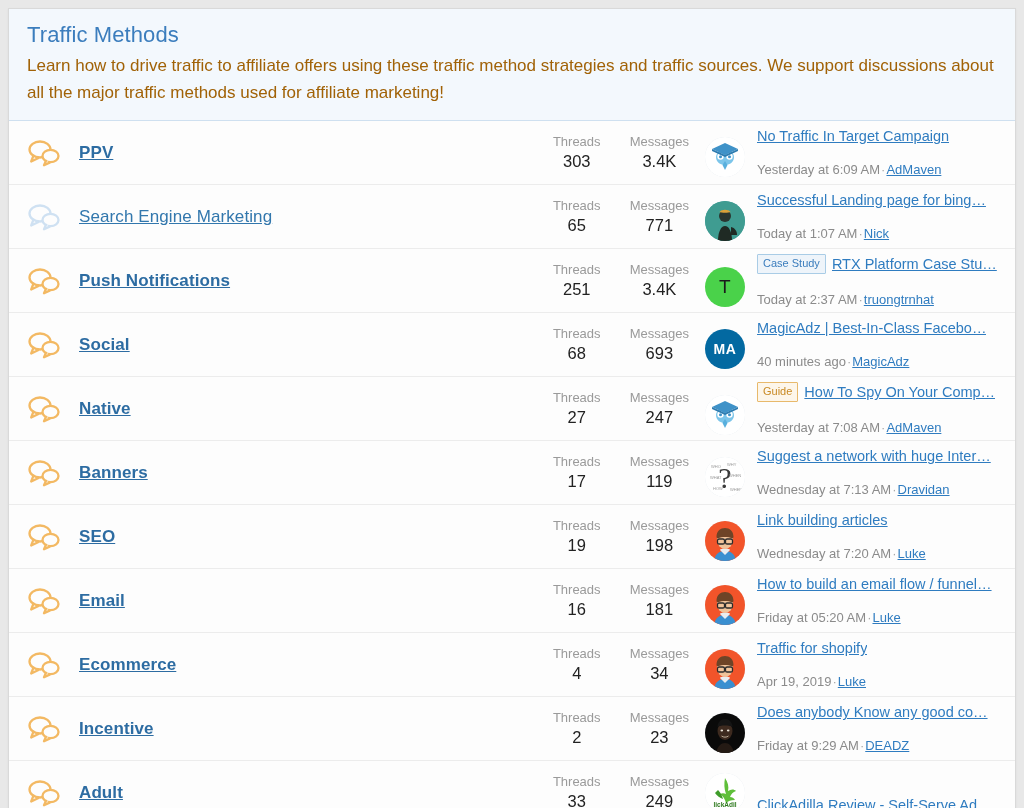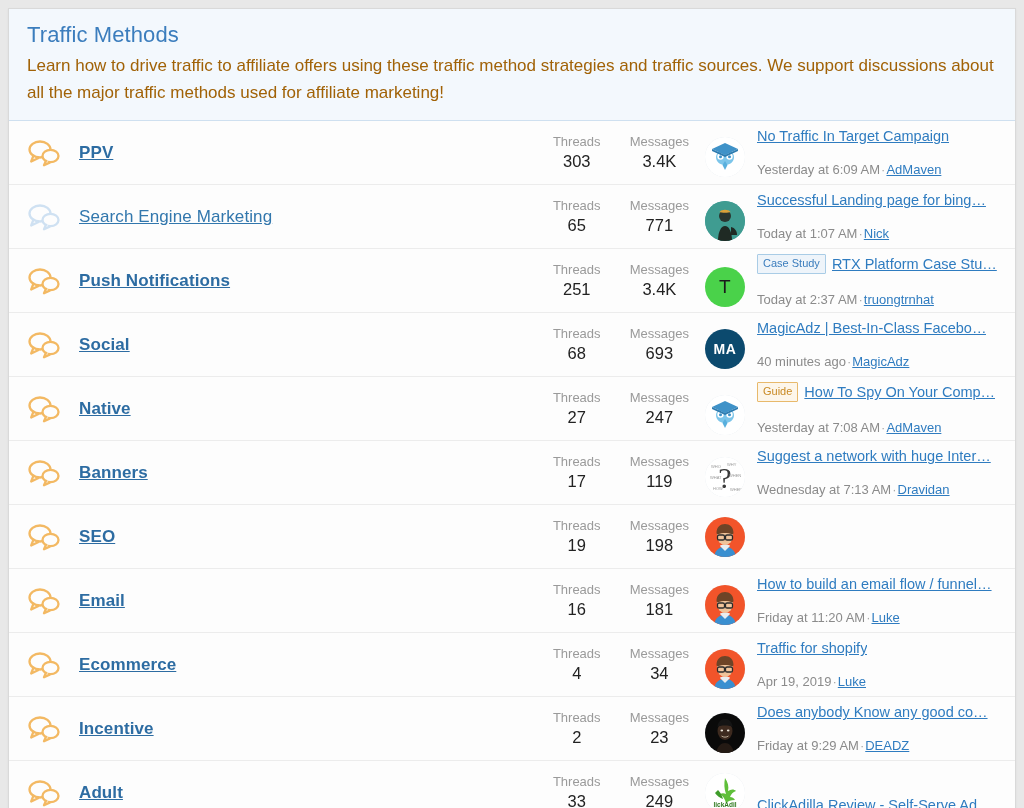--- a/index.html
+++ b/index.html
@@ -307,21 +307,21 @@
               <div class="stat-label">Threads</div>
               <div class="stat-value">68</div>
             </div>
             <div class="stat">
               <div class="stat-label">Messages</div>
               <div class="stat-value">693</div>
             </div>
           </div>
           <div class="node-last">
             <div class="avatar">
-              <div class="av-inner" style="background:#0c4a6e">
+              <div class="av-inner" style="background:#0369a1">
                 <div class="av-text">MA</div>
               </div>
             </div>
             <div class="last-body">
               <div class="last-title-line">
                 <a class="last-title" href="#">MagicAdz | Best-In-Class Facebo…</a>
               </div>
               <div class="last-meta"><span>40 minutes ago</span><span class="sep">·</span><a class="last-user" href="#">MagicAdz</a></div>
             </div>
           </div>
@@ -438,20 +438,26 @@
                 <rect width="40" height="40" fill="#f2542a"></rect>
                 <path d="M9 40c1-7 5-10 11-10s10 3 11 10z" fill="#3a8fd0"></path>
                 <path d="M15 29c0-2 10-2 10 0l-5 5z" fill="#e8edf1"></path>
                 <ellipse cx="20" cy="19" rx="8" ry="9" fill="#f0c39a"></ellipse>
                 <path d="M11.5 16c0-6 4-9 8.5-9s8.5 3 8.5 9c0 1-1 1.5-2 1-3-1.5-10-1.5-13 0-1 .5-2 0-2-1z" fill="#6e4427"></path>
                 <rect x="12.5" y="18" width="7" height="5" rx="1.6" fill="none" stroke="#2b2b2b" stroke-width="1.3"></rect>
                 <rect x="20.5" y="18" width="7" height="5" rx="1.6" fill="none" stroke="#2b2b2b" stroke-width="1.3"></rect>
                 <line x1="19.5" y1="20" x2="20.5" y2="20" stroke="#2b2b2b" stroke-width="1.3"></line>
               </svg>
             </div>
+            <div class="last-body">
+              <div class="last-title-line">
+                <a class="last-title" href="#">Link building articles</a>
+              </div>
+              <div class="last-meta"><span>Wednesday at 7:20 AM</span><span class="sep">·</span><a class="last-user" href="#">Luke</a></div>
+            </div>
           </div>
         </div>
         <div class="node-row">
           <div class="node-icon">
             <svg width="34" height="30" viewBox="0 0 34 30" aria-hidden="true">
               <ellipse cx="13" cy="11.5" rx="10.5" ry="8" fill="none" stroke="#f3b963" stroke-width="2.3"></ellipse>
               <path d="M6.5 17.5 L4.2 23.5 L11 20.2" fill="none" stroke="#f3b963" stroke-width="2.3" stroke-linejoin="round" stroke-linecap="round"></path>
               <ellipse cx="23.5" cy="18" rx="8" ry="6.2" fill="#fdfdfd" stroke="#f3b963" stroke-width="2.3"></ellipse>
               <path d="M19 22.8 L17 27.3 L22.6 24.6" fill="#fdfdfd" stroke="#f3b963" stroke-width="2.3" stroke-linejoin="round" stroke-linecap="round"></path>
             </svg>
@@ -477,21 +483,21 @@
                 <path d="M11.5 16c0-6 4-9 8.5-9s8.5 3 8.5 9c0 1-1 1.5-2 1-3-1.5-10-1.5-13 0-1 .5-2 0-2-1z" fill="#6e4427"></path>
                 <rect x="12.5" y="18" width="7" height="5" rx="1.6" fill="none" stroke="#2b2b2b" stroke-width="1.3"></rect>
                 <rect x="20.5" y="18" width="7" height="5" rx="1.6" fill="none" stroke="#2b2b2b" stroke-width="1.3"></rect>
                 <line x1="19.5" y1="20" x2="20.5" y2="20" stroke="#2b2b2b" stroke-width="1.3"></line>
               </svg>
             </div>
             <div class="last-body">
               <div class="last-title-line">
                 <a class="last-title" href="#">How to build an email flow / funnel…</a>
               </div>
-              <div class="last-meta"><span>Friday at 11:20 AM</span><span class="sep">·</span><a class="last-user" href="#">Luke</a></div>
+              <div class="last-meta"><span>Friday at 05:20 AM</span><span class="sep">·</span><a class="last-user" href="#">Luke</a></div>
             </div>
           </div>
         </div>
         <div class="node-row">
           <div class="node-icon">
             <svg width="34" height="30" viewBox="0 0 34 30" aria-hidden="true">
               <ellipse cx="13" cy="11.5" rx="10.5" ry="8" fill="none" stroke="#f3b963" stroke-width="2.3"></ellipse>
               <path d="M6.5 17.5 L4.2 23.5 L11 20.2" fill="none" stroke="#f3b963" stroke-width="2.3" stroke-linejoin="round" stroke-linecap="round"></path>
               <ellipse cx="23.5" cy="18" rx="8" ry="6.2" fill="#fdfdfd" stroke="#f3b963" stroke-width="2.3"></ellipse>
               <path d="M19 22.8 L17 27.3 L22.6 24.6" fill="#fdfdfd" stroke="#f3b963" stroke-width="2.3" stroke-linejoin="round" stroke-linecap="round"></path>

